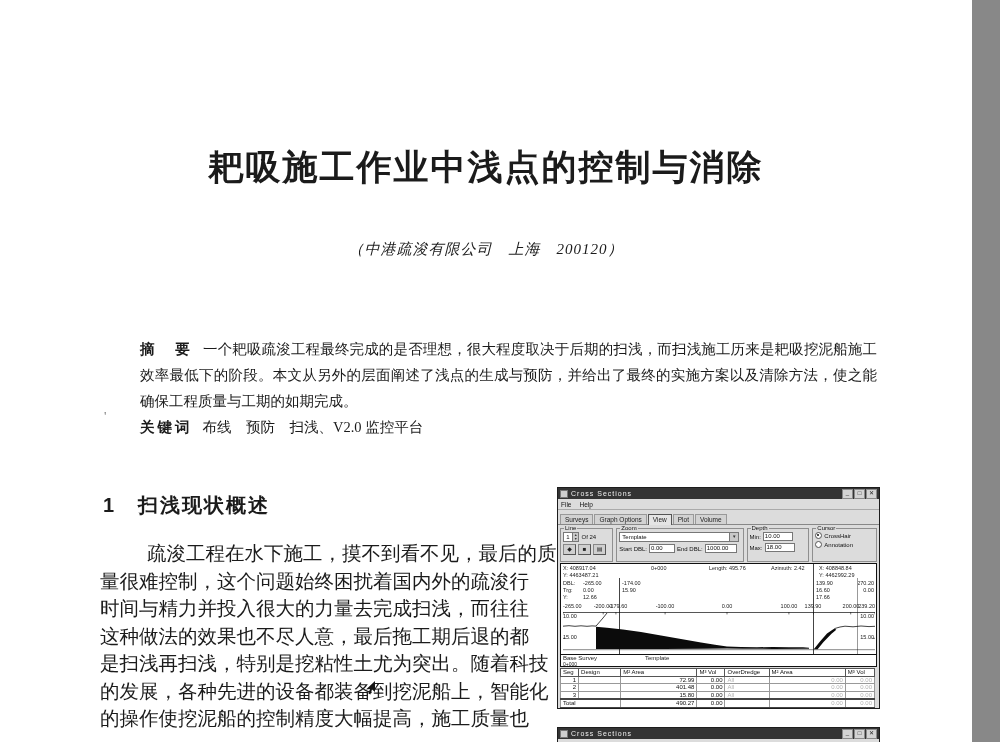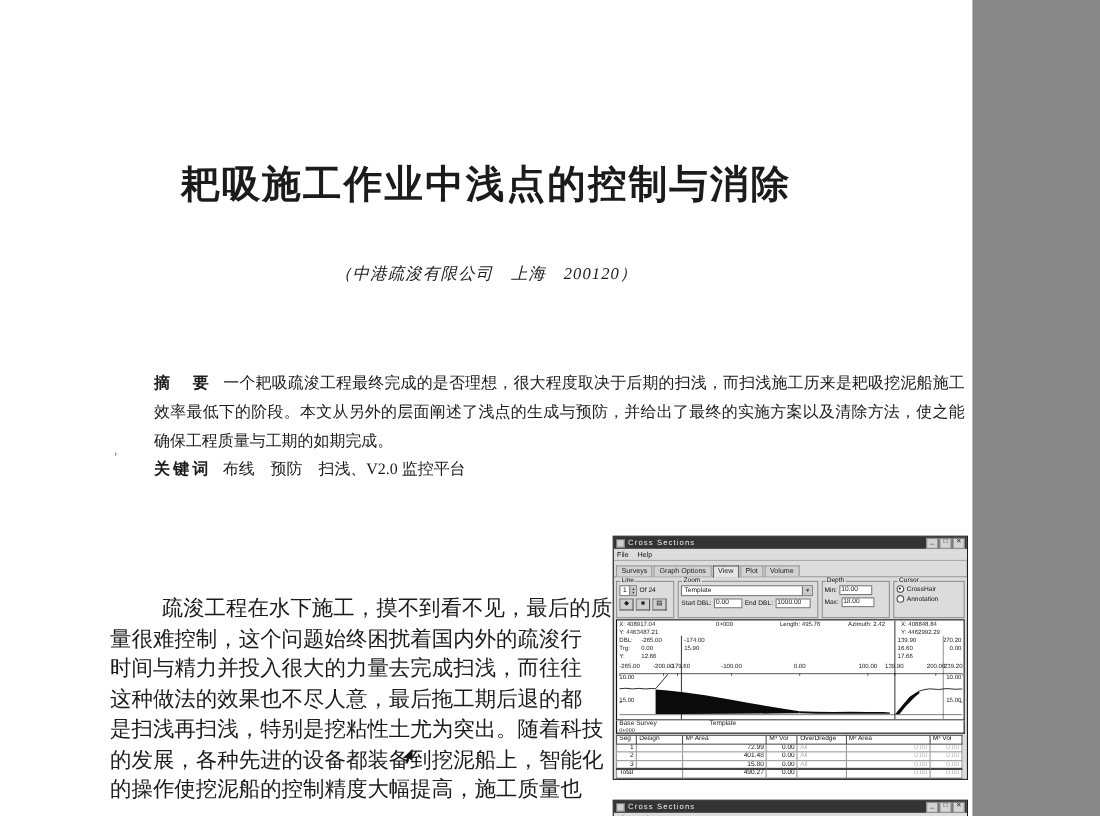--- a/index.html
+++ b/index.html
@@ -1,16 +1,16 @@
 <!DOCTYPE html>
 <html><head>
 <meta charset="utf-8">
 <style>
   html,body{margin:0;padding:0;background:#888;}
-  .page{position:relative;width:884px;height:742px;background:#ffffff;overflow:hidden;
+  .page{position:relative;width:972px;height:742px;background:#ffffff;overflow:hidden;
         font-family:"Liberation Serif",serif;color:#1b1b1b;}
   .abs{position:absolute;}
   .ctr{left:0;width:100%;text-align:center;}
   .doc-title{top:144px;font-family:"Liberation Sans",sans-serif;font-weight:bold;
              font-size:35px;letter-spacing:2px;}
   .authors{top:224px;font-size:17px;font-weight:bold;letter-spacing:2px;}
   .affiliation{top:240px;font-size:15px;font-style:italic;letter-spacing:1px;}
   .abstract{left:140px;top:336px;width:737px;font-size:14.5px;line-height:26px;}
   .jline{text-align:justify;text-align-last:justify;}
   .blb{font-weight:bold;letter-spacing:3px;margin-right:10px;}
@@ -93,20 +93,21 @@
     </div>
     <div class="jline">效率最低下的阶段。本文从另外的层面阐述了浅点的生成与预防，并给出了最终的实施方案以及清除方法，使之能</div>
     <div>确保工程质量与工期的如期完成。</div>
     <div>
       <span class="blb">关键词</span><span>布线　预防　扫浅、V2.0 监控平台</span>
     </div>
   </div>
 
   <div class="abs stray">'</div>
 
+  <div class="abs sec-heading">1　扫浅现状概述</div>
 
   <div class="abs body-col">
     <div class="ln indent">疏浚工程在水下施工，摸不到看不见，最后的质</div>
     <div class="ln">量很难控制，这个问题始终困扰着国内外的疏浚行</div>
     <div class="ln">时间与精力并投入很大的力量去完成扫浅，而往往</div>
     <div class="ln">这种做法的效果也不尽人意，最后拖工期后退的都</div>
     <div class="ln">是扫浅再扫浅，特别是挖粘性土尤为突出。随着科技</div>
     <div class="ln">的发展，各种先进的设备都装备到挖泥船上，智能化</div>
     <div class="ln">的操作使挖泥船的控制精度大幅提高，施工质量也</div>
   </div>

